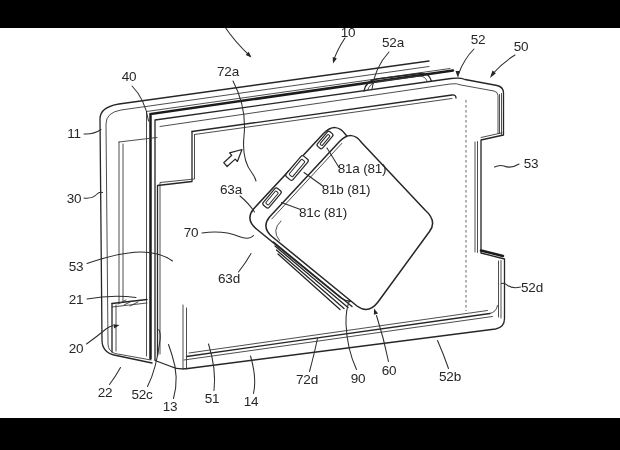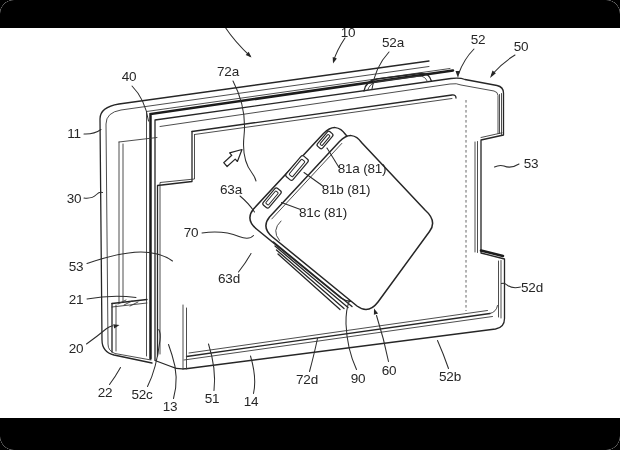--- a/index.html
+++ b/index.html
@@ -1,17 +1,17 @@
 <!DOCTYPE html>
 <html><head>
 <meta charset="utf-8">
 <style>
   html,body{margin:0;padding:0;background:#000;}
   .stage{position:relative;width:620px;height:450px;overflow:hidden;background:#fff;
-         font-family:"Liberation Sans",sans-serif;border-radius:14px;}
+         font-family:"Liberation Sans",sans-serif;}
   svg{position:absolute;left:0;top:0;display:block;}
   .ln{fill:none;stroke:#262626;stroke-width:1.3;stroke-linecap:round;stroke-linejoin:round;}
   .ln-thin{fill:none;stroke:#3a3a3a;stroke-width:0.9;stroke-linecap:round;}
   .ln-thick{fill:none;stroke:#1c1c1c;stroke-width:2.5;stroke-linecap:round;}
   .hidden-ln{fill:none;stroke:#555;stroke-width:0.9;stroke-dasharray:2.6 2.4;}
   .leader{fill:none;stroke:#2e2e2e;stroke-width:1.05;stroke-linecap:round;}
   .ahead{fill:#262626;stroke:none;}
   .facefill{fill:#ffffff;stroke:#262626;stroke-width:1.5;stroke-linejoin:round;}
   .port{fill:#ffffff;stroke:#262626;stroke-width:1.2;}
   .portin{fill:none;stroke:#262626;stroke-width:1;}

